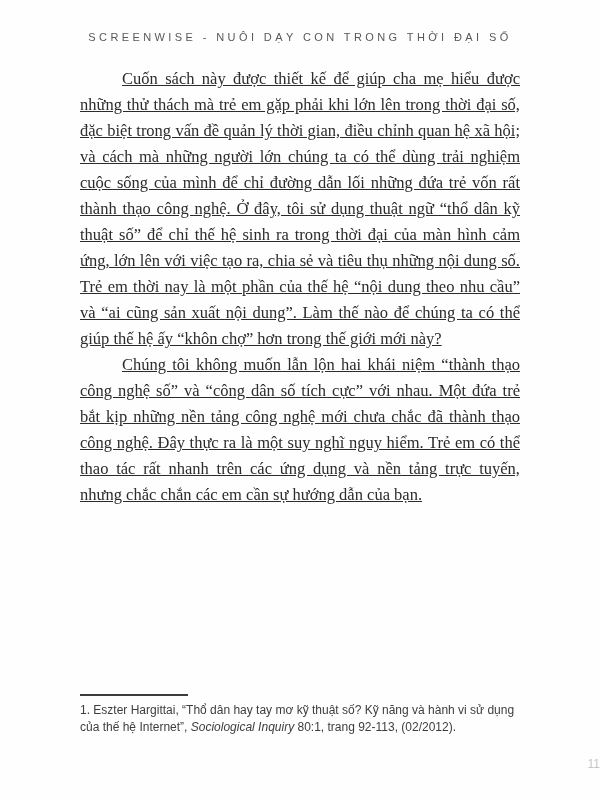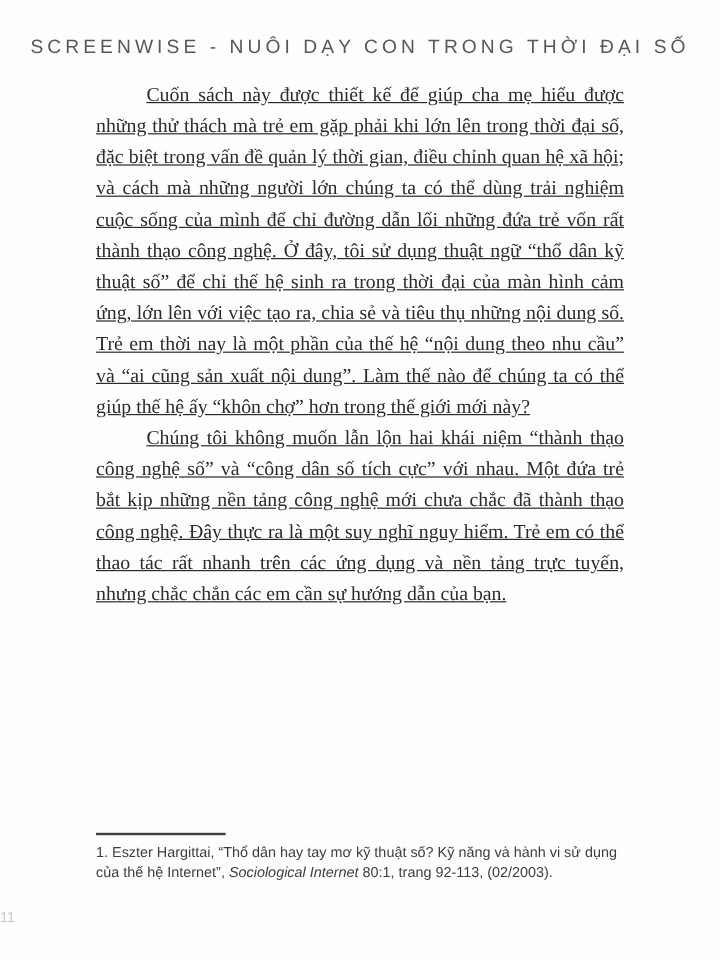--- a/index.html
+++ b/index.html
@@ -17,21 +17,21 @@
     font-family: "Liberation Serif", "DejaVu Serif", serif;
     color: #2b2b2b;
   }
   .running-head {
     position: absolute;
     top: 31px;
     left: 0;
     right: 0;
     text-align: center;
     font-family: "Liberation Sans", "DejaVu Sans", sans-serif;
-    font-size: 16px;
+    font-size: 11px;
     letter-spacing: 3.4px;
     color: #585858;
     text-transform: uppercase;
     white-space: nowrap;
   }
   .body-text {
     position: absolute;
     top: 66px;
     left: 80px;
     right: 80px;
@@ -75,38 +75,38 @@
     text-align: left;
   }
   .fn-text i {
     font-style: italic;
   }
   .page-number {
     position: absolute;
     left: 0;
     right: 0;
     top: 757px;
-    text-align: left;
+    text-align: right;
     font-family: "Liberation Sans", "DejaVu Sans", sans-serif;
     font-size: 12px;
     color: #c6c6c8;
   }
 </style>
 </head>
 <body>
 
 <div class="page">
 
   <div class="running-head">SCREENWISE - NUÔI DẠY CON TRONG THỜI ĐẠI SỐ</div>
 
   <div class="body-text">
     <p class="para indent">Cuốn sách này được thiết kế để giúp cha mẹ hiểu được những thử thách mà trẻ em gặp phải khi lớn lên trong thời đại số, đặc biệt trong vấn đề quản lý thời gian, điều chỉnh quan hệ xã hội; và cách mà những người lớn chúng ta có thể dùng trải nghiệm cuộc sống của mình để chỉ đường dẫn lối những đứa trẻ vốn rất thành thạo công nghệ. Ở đây, tôi sử dụng thuật ngữ “thổ dân kỹ thuật số” để chỉ thế hệ sinh ra trong thời đại của màn hình cảm ứng, lớn lên với việc tạo ra, chia sẻ và tiêu thụ những nội dung số. Trẻ em thời nay là một phần của thế hệ “nội dung theo nhu cầu” và “ai cũng sản xuất nội dung”. Làm thế nào để chúng ta có thể giúp thế hệ ấy “khôn chợ” hơn trong thế giới mới này?</p>
     <p class="para indent">Chúng tôi không muốn lẫn lộn hai khái niệm “thành thạo công nghệ số” và “công dân số tích cực” với nhau. Một đứa trẻ bắt kịp những nền tảng công nghệ mới chưa chắc đã thành thạo công nghệ. Đây thực ra là một suy nghĩ nguy hiểm. Trẻ em có thể thao tác rất nhanh trên các ứng dụng và nền tảng trực tuyến, nhưng chắc chắn các em cần sự hướng dẫn của bạn.</p>
   </div>
 
   <div class="footnote-block">
     <div class="fn-rule"></div>
-    <p class="fn-text"><span>1.</span> <span>Eszter Hargittai, “Thổ dân hay tay mơ kỹ thuật số? Kỹ năng và hành vi sử dụng của thế hệ Internet”, </span><i>Sociological Internet</i><span> 80:1, trang 92-113, (02/2003).</span></p>
+    <p class="fn-text"><span>1.</span> <span>Eszter Hargittai, “Thổ dân hay tay mơ kỹ thuật số? Kỹ năng và hành vi sử dụng của thế hệ Internet”, </span><i>Sociological Inquiry</i><span> 80:1, trang 92-113, (02/2012).</span></p>
   </div>
 
   <div class="page-number">11</div>
 
 </div>
 
 </body></html>

